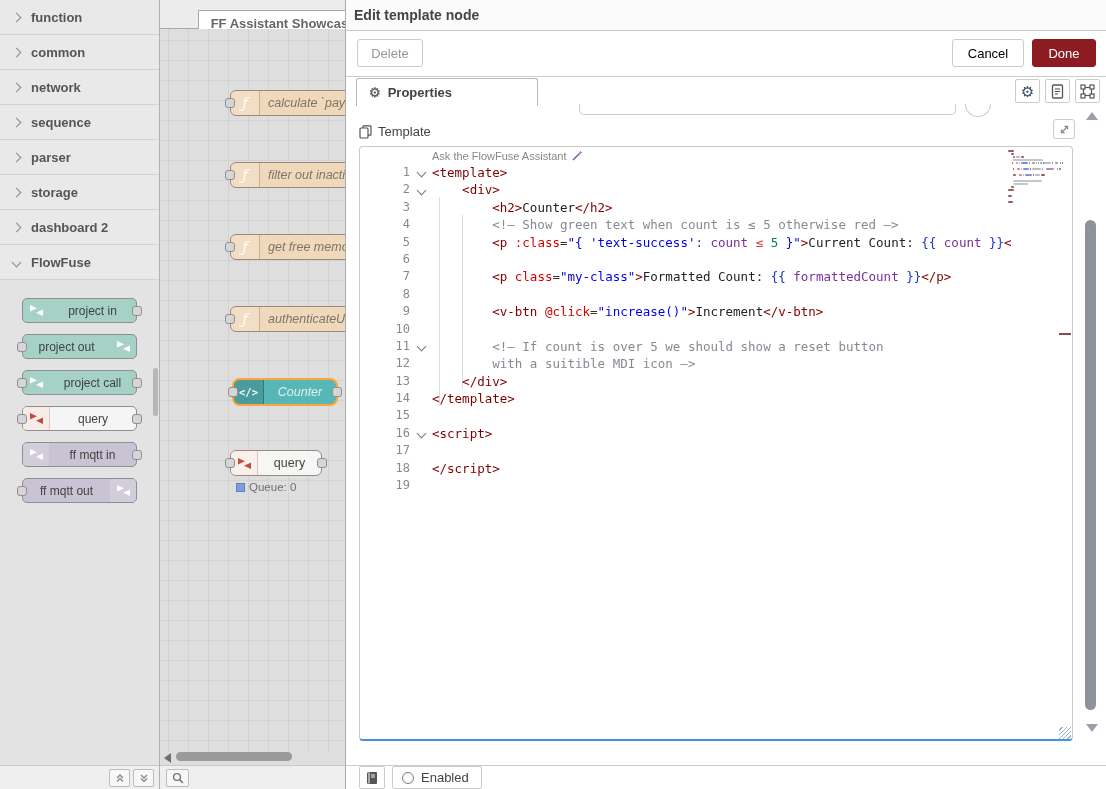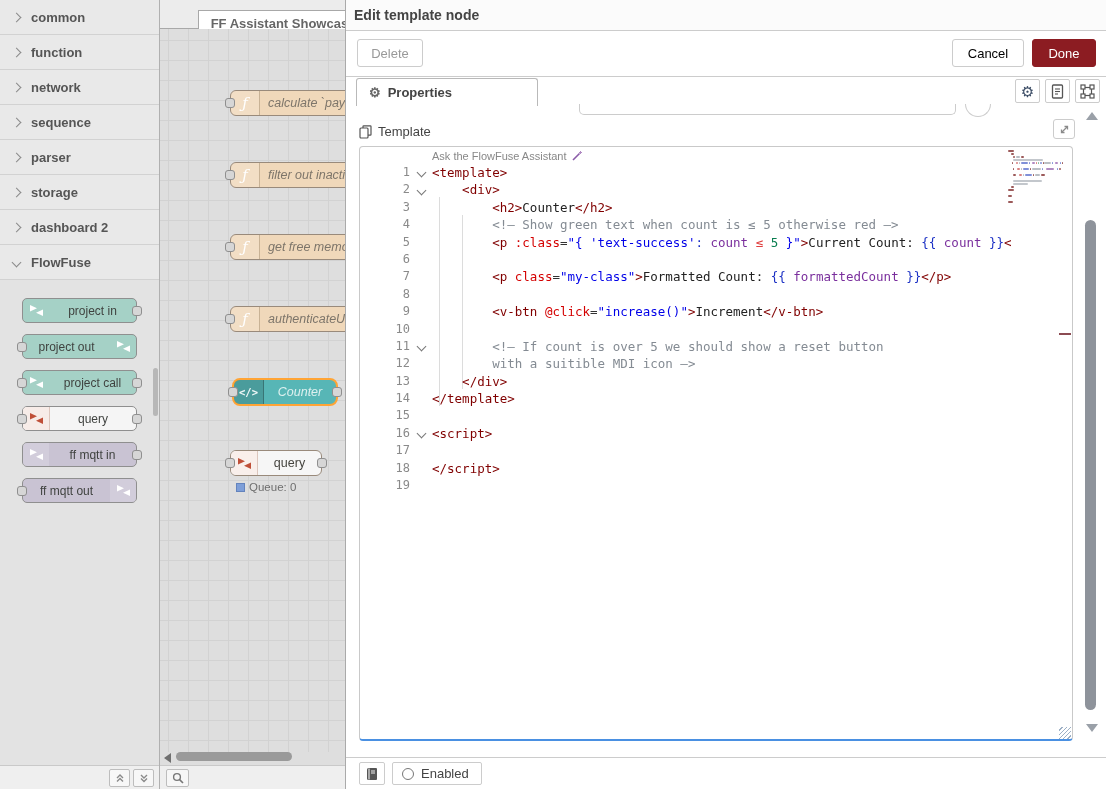--- a/index.html
+++ b/index.html
@@ -90,39 +90,39 @@
   #guide2{left:102px;top:68px;height:174px;}
   #minimap{position:absolute;right:6px;top:3px;width:58px;}
   .mm-row{display:flex;height:2px;margin-bottom:1px;overflow:hidden;max-width:56px;}
   .mm-row span{height:2px;display:inline-block;margin-right:1px;border-radius:1px;}
   #overview-dash{position:absolute;left:699px;top:186px;width:12px;height:2px;background:#8b4b52;}
   #resize-handle{position:absolute;right:1px;bottom:0;width:12px;height:12px;background:repeating-linear-gradient(135deg,transparent 0 2px,#9db0c6 2px 3px);}
   
   .tri-up{position:absolute;left:740px;top:8px;width:0;height:0;border-left:6px solid transparent;border-right:6px solid transparent;border-bottom:8px solid #9aa0a8;}
   .tri-down{position:absolute;left:740px;top:620px;width:0;height:0;border-left:6px solid transparent;border-right:6px solid transparent;border-top:8px solid #9aa0a8;}
   #v-thumb{position:absolute;left:739px;top:116px;width:11px;height:490px;background:#8e939b;border-radius:6px;cursor:grab;}
-  #dialog-footer{position:absolute;left:0;bottom:0;right:0;height:32px;border-top:1px solid #ccc;display:flex;align-items:center;padding-left:13px;gap:7px;box-sizing:border-box;background:#fff;}
+  #dialog-footer{position:absolute;left:0;bottom:0;right:0;height:24px;border-top:1px solid #ccc;display:flex;align-items:center;padding-left:13px;gap:7px;box-sizing:border-box;background:#fff;}
   #book-btn{width:26px;height:23px;border:1px solid #ccc;border-radius:2px;background:#fff;display:flex;align-items:center;justify-content:center;cursor:pointer;box-sizing:border-box;}
   #enabled-btn{height:23px;border:1px solid #ccc;border-radius:2px;background:#fff;display:flex;align-items:center;gap:7px;padding:0 12px 0 9px;font-size:13px;color:#444;cursor:pointer;box-sizing:border-box;}
   .ring{width:12px;height:12px;border:1.5px solid #777;border-radius:50%;box-sizing:border-box;}
 </style>
 </head>
 <body>
 
 <div id="app">
 
   <div id="palette">
     <div id="palette-categories">
         <div class="pal-cat">
           <span class="chev chev-right"></span>
+          <span class="pal-cat-label">function</span>
+        </div>
+        <div class="pal-cat">
+          <span class="chev chev-right"></span>
           <span class="pal-cat-label">common</span>
-        </div>
-        <div class="pal-cat">
-          <span class="chev chev-right"></span>
-          <span class="pal-cat-label">function</span>
         </div>
         <div class="pal-cat">
           <span class="chev chev-right"></span>
           <span class="pal-cat-label">network</span>
         </div>
         <div class="pal-cat">
           <span class="chev chev-right"></span>
           <span class="pal-cat-label">sequence</span>
         </div>
         <div class="pal-cat">

